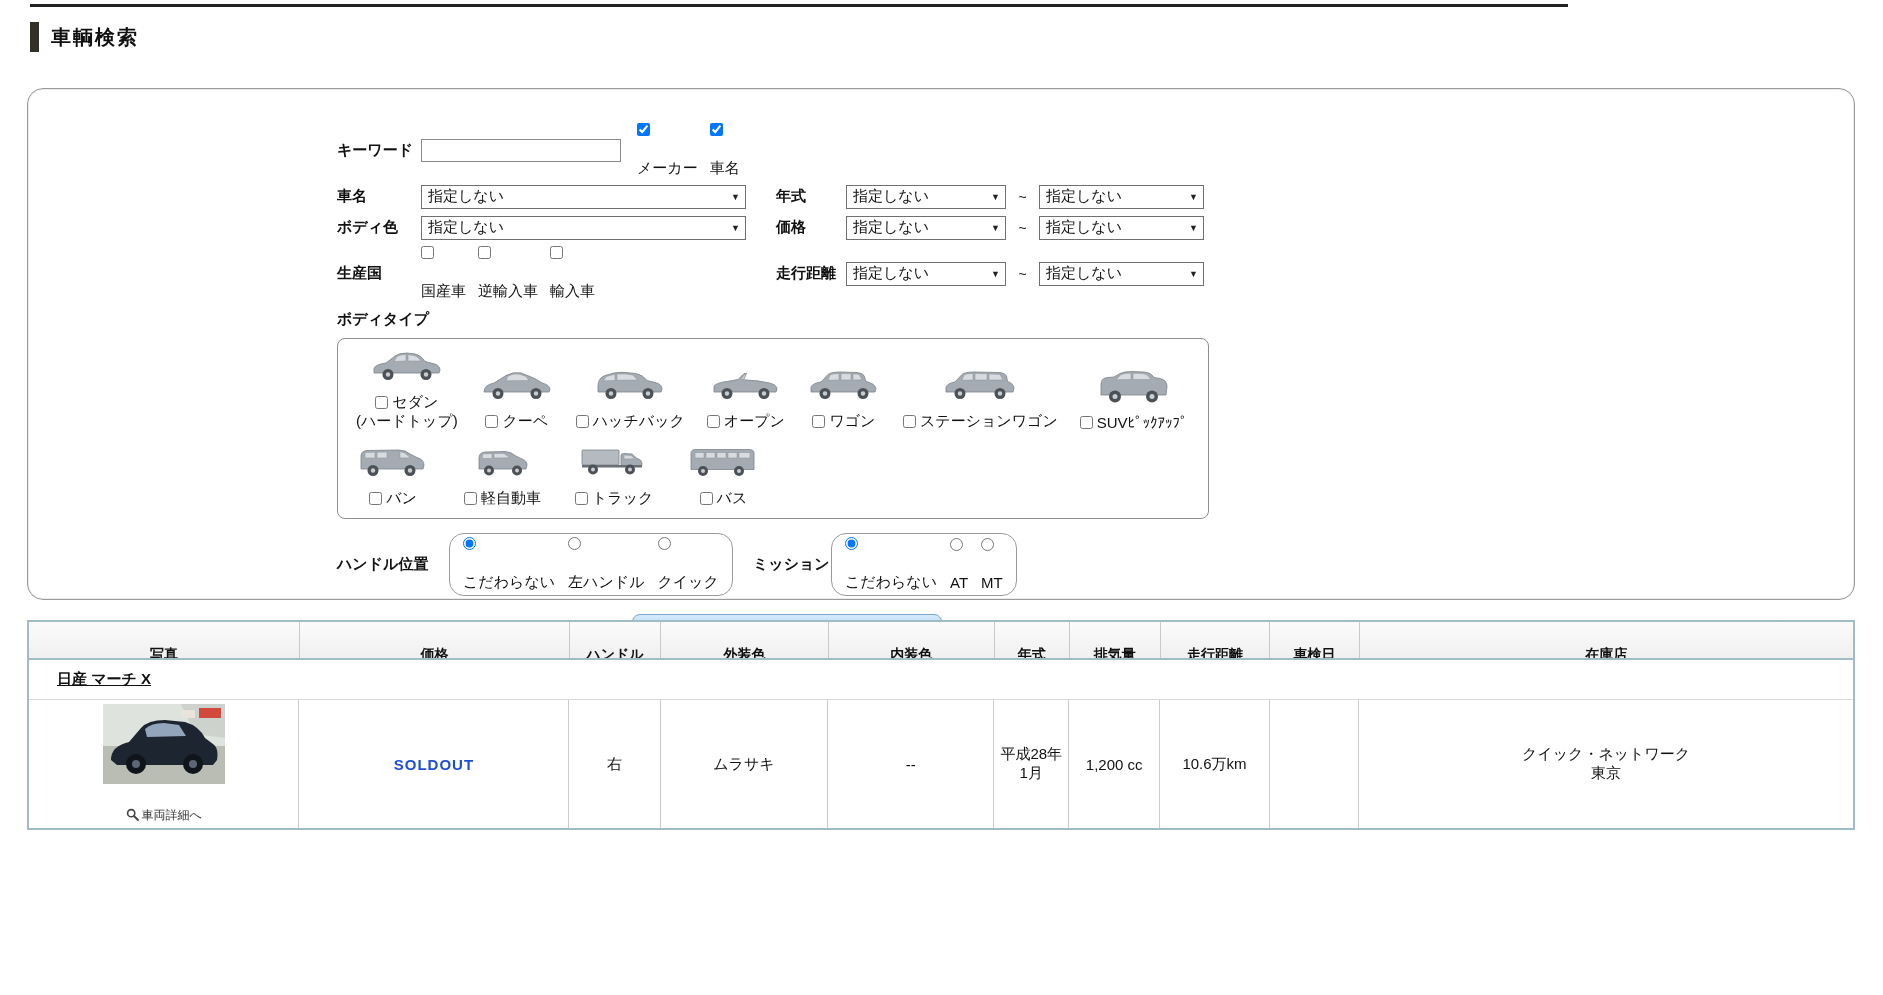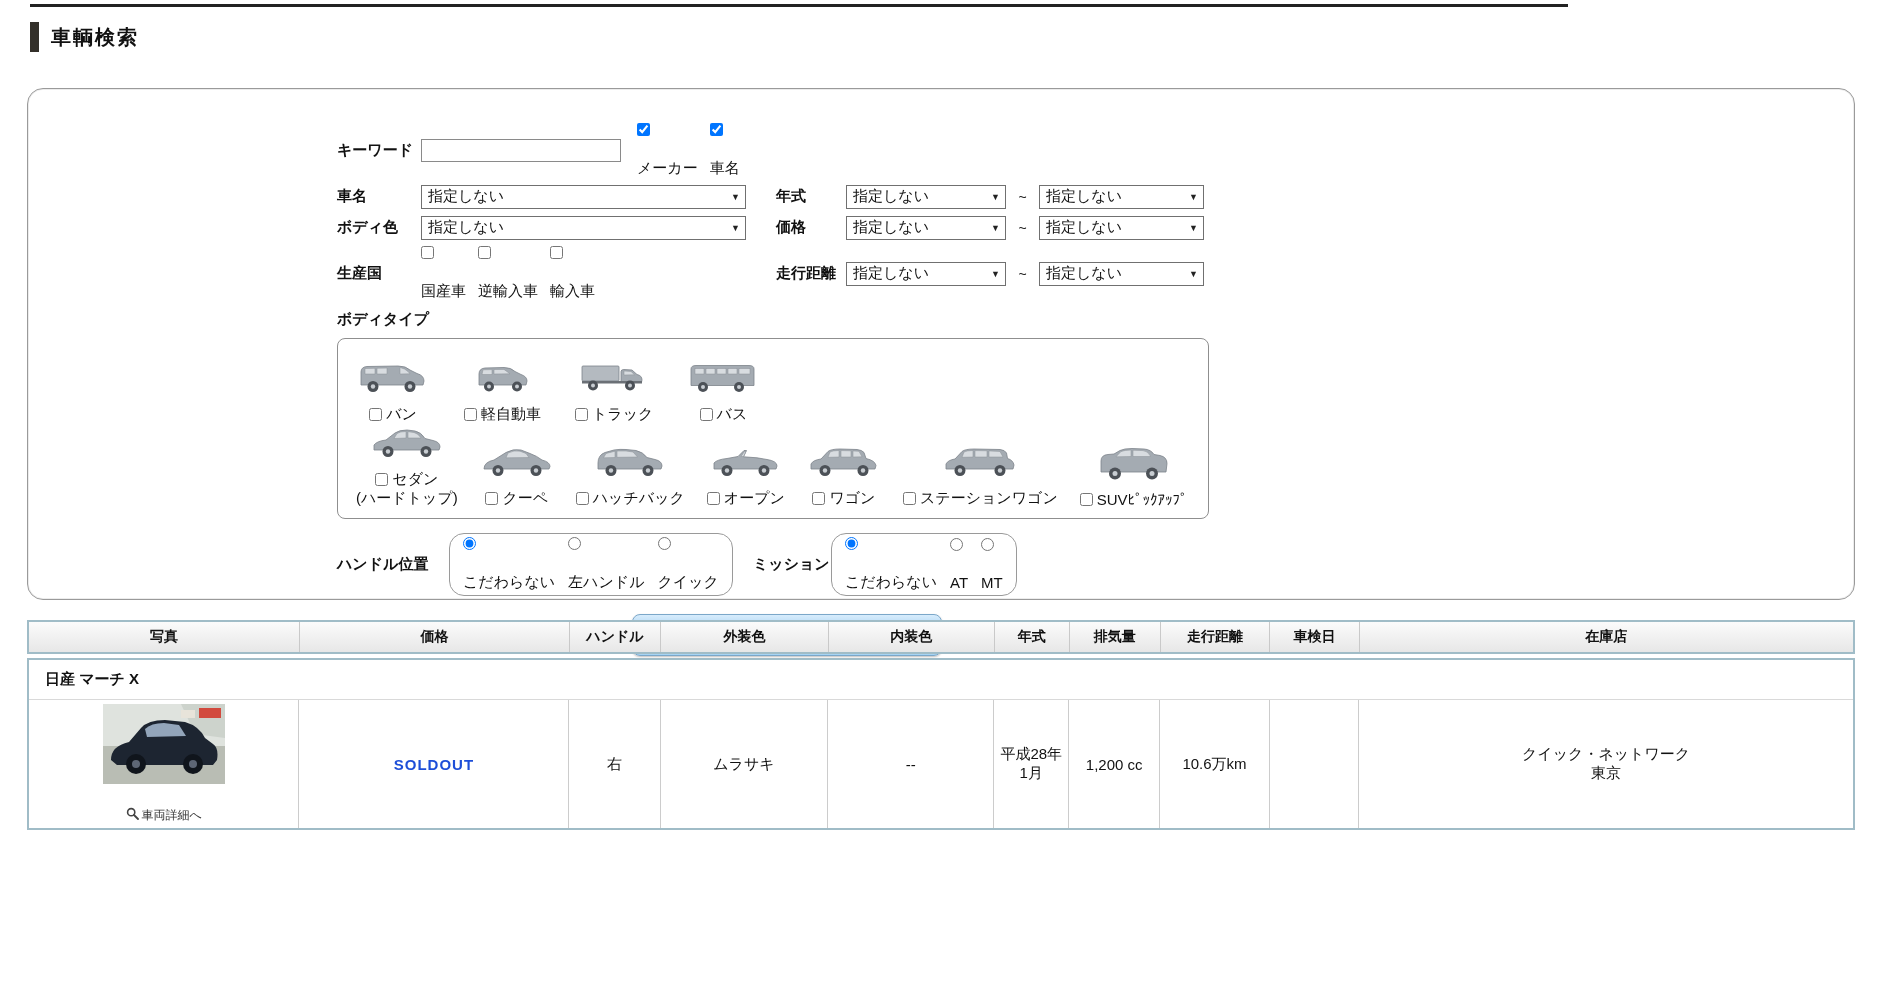--- a/index.html
+++ b/index.html
@@ -72,32 +72,32 @@
     display: flex; align-items: center; justify-content: center; gap: 40px;
     box-shadow: 0 1px 2px rgba(0,0,0,.25);
   }
   .btxt { font-size: 23px; font-weight: bold; color: #fff; text-shadow: 0 1px 2px rgba(30,90,140,.85); letter-spacing: 2px; }
 
   .res-head {
     position: absolute; left: 27px; top: 620px; width: 1828px;
     border-collapse: separate; border-spacing: 0; border: 2px solid #a0bcc7;
     background: linear-gradient(#fbfbfb, #e7e7e7); table-layout: fixed;
   }
-  .res-head th { font-size: 14px; font-weight: bold; padding: 6px 4px; border-left: 1px solid #c9c9c9; text-align: center; }
+  .res-head th { font-size: 14px; font-weight: bold; padding: 24px 4px; border-left: 1px solid #c9c9c9; text-align: center; }
   .res-head th:first-child { border-left: none; }
 
   .res-group { position: absolute; left: 27px; top: 658px; width: 1828px; border: 2px solid #a0bcc7; background: #fff; }
-  .res-title { font-size: 15px; font-weight: bold; padding: 10px 16px; border-bottom: 1px solid #d9d9d9; }
+  .res-title { font-size: 15px; font-weight: bold; padding: 10px 28px; border-bottom: 1px solid #d9d9d9; text-decoration: underline; }
   .res-row { width: 100%; border-collapse: collapse; table-layout: fixed; }
   .res-row td { border-left: 1px solid #ccc; text-align: center; vertical-align: middle; font-size: 15px; height: 120px; padding: 4px; }
   .res-row td:first-child { border-left: none; }
   td.pre { white-space: pre-line; }
   .soldout { color: #1d4ed8; font-weight: bold; font-size: 16px; letter-spacing: 1px; }
   .photo { width: 122px; height: 80px; margin: 0 auto; display: block; cursor: pointer; }
-  .detail-link { display: inline-flex; align-items: flex-start; gap: 3px; font-size: 12px; color: #333; text-decoration: none; margin-top: 6px; cursor: pointer; }
+  .detail-link { display: inline-flex; align-items: flex-end; gap: 3px; font-size: 12px; color: #333; text-decoration: none; margin-top: 6px; cursor: pointer; }
 </style>
 </head>
 <body>
 
 <div class="page">
   <div class="top-rule"></div>
 
   <div class="page-header">
     <span class="title-bar"></span>
     <h1 class="page-title">車輌検索</h1>
@@ -183,20 +183,144 @@
           <span>指定しない</span>
           <span class="sel-arrow">▼</span>
         </div>
       </div>
 
       <div class="frow">
         <span class="flabel auto">ボディタイプ</span>
       </div>
 
       <div class="bt-box">
+        <div class="bt-row">
+
+          <label class="bt-item">
+            <span class="caricon">
+              <svg width="74" height="38" viewBox="0 0 74 38">
+                  <path class="body" d="M4,26 L4,21 Q7,17 16,16 L25,9 Q29,6 37,6 L45,7 Q51,8 55,14.5 L63,16.5 Q70,18 70,23 L69,26 Z"></path>
+                  <path class="win" d="M27,9.5 Q30,7.5 36,7.5 L36,14 L24,14.5 Z M38,7.7 L44,8.5 Q48,9.5 50.5,13.2 L51,14 L38,14 Z"></path>
+                  <circle class="wheel" cx="18" cy="27.5" r="5.5"></circle>
+                  <circle class="hub" cx="18" cy="27.5" r="2.2"></circle>
+                  <circle class="wheel" cx="56" cy="27.5" r="5.5"></circle>
+                  <circle class="hub" cx="56" cy="27.5" r="2.2"></circle>
+                </svg>
+            </span>
+            <span class="bt-lab">
+                <input type="checkbox" style="">
+                <span>セダン</span>
+              </span>
+            <span class="bt-lab2">(ハードトップ)</span>
+          </label>
+
+          <label class="bt-item">
+            <span class="caricon">
+              <svg width="74" height="38" viewBox="0 0 74 38">
+                  <path class="body" d="M4,26 Q4,19 14,17 L26,9.5 Q33,5.5 41,7 L50,10.5 Q57,13 62,17 Q70,19 70,23.5 L69,26 Z"></path>
+                  <path class="win" d="M28,10 Q34,7 40,8.2 L46,10.5 L49,14.5 L26,14.8 Z"></path>
+                  <circle class="wheel" cx="18" cy="27.5" r="5.5"></circle>
+                  <circle class="hub" cx="18" cy="27.5" r="2.2"></circle>
+                  <circle class="wheel" cx="56" cy="27.5" r="5.5"></circle>
+                  <circle class="hub" cx="56" cy="27.5" r="2.2"></circle>
+                </svg>
+            </span>
+            <span class="bt-lab">
+                <input type="checkbox" style="">
+                <span>クーペ</span>
+              </span>
+          </label>
+
+          <label class="bt-item">
+            <span class="caricon">
+              <svg width="74" height="38" viewBox="0 0 74 38">
+                  <path class="body" d="M5,26 L5,20 Q5,12 12,9.5 L21,7 Q27,6 33,6.5 L43,7.5 Q50,9 54,14.5 L62,16.5 Q69,18 69,23 L68,26 Z"></path>
+                  <path class="win" d="M13,10.5 L22,8.2 L22,14.5 L10.5,14.8 Z M24,8 L33,8 L40,9 L44.5,14 L24,14.3 Z"></path>
+                  <circle class="wheel" cx="18" cy="27.5" r="5.5"></circle>
+                  <circle class="hub" cx="18" cy="27.5" r="2.2"></circle>
+                  <circle class="wheel" cx="55" cy="27.5" r="5.5"></circle>
+                  <circle class="hub" cx="55" cy="27.5" r="2.2"></circle>
+                </svg>
+            </span>
+            <span class="bt-lab">
+                <input type="checkbox" style="">
+                <span>ハッチバック</span>
+              </span>
+          </label>
+
+          <label class="bt-item">
+            <span class="caricon">
+              <svg width="74" height="38" viewBox="0 0 74 38">
+                  <path class="body" d="M5,26 L5,20 Q8,16.5 18,15.5 L29,13.5 L35,7.5 L37.5,7.5 L34.5,13.8 L48,14.8 L58,16.5 Q68,18 68,23 L67,26 Z"></path>
+                  <path class="win" d="M35.5,8.5 L36.8,8.5 L34.5,13.5 L32,13.5 Z"></path>
+                  <circle class="wheel" cx="18" cy="27.5" r="5.5"></circle>
+                  <circle class="hub" cx="18" cy="27.5" r="2.2"></circle>
+                  <circle class="wheel" cx="55" cy="27.5" r="5.5"></circle>
+                  <circle class="hub" cx="55" cy="27.5" r="2.2"></circle>
+                </svg>
+            </span>
+            <span class="bt-lab">
+                <input type="checkbox" style="">
+                <span>オープン</span>
+              </span>
+          </label>
+
+          <label class="bt-item">
+            <span class="caricon">
+              <svg width="74" height="38" viewBox="0 0 74 38">
+                  <path class="body" d="M4,26 L4,21 Q6,17 14,16 L21,8.5 Q24,6 33,6 L50,6.5 Q55,7 57,9.5 L59,15.5 Q68,17.5 69,22.5 L68,26 Z"></path>
+                  <path class="win" d="M23,9 Q26,7.5 32,7.5 L32,14 L21,14.3 Z M34,7.6 L44,7.8 L44,14 L34,14 Z M46,7.9 L52,8.3 L55,13.8 L46,14 Z"></path>
+                  <circle class="wheel" cx="18" cy="27.5" r="5.5"></circle>
+                  <circle class="hub" cx="18" cy="27.5" r="2.2"></circle>
+                  <circle class="wheel" cx="56" cy="27.5" r="5.5"></circle>
+                  <circle class="hub" cx="56" cy="27.5" r="2.2"></circle>
+                </svg>
+            </span>
+            <span class="bt-lab">
+                <input type="checkbox" style="">
+                <span>ワゴン</span>
+              </span>
+          </label>
+
+          <label class="bt-item">
+            <span class="caricon">
+              <svg width="74" height="38" viewBox="0 0 74 38">
+                  <path class="body" d="M3,26 L3,21 Q5,17 12,16 L19,8.5 Q22,6 31,6 L57,6.5 Q62,7 63.5,10 L64.5,15.5 Q70,17 71,22 L70,26 Z"></path>
+                  <path class="win" d="M21,9 Q24,7.5 30,7.5 L30,14 L19,14.3 Z M32,7.6 L44,7.8 L44,14 L32,14 Z M46,7.9 L57,8.4 L60,14 L46,14 Z"></path>
+                  <circle class="wheel" cx="17" cy="27.5" r="5.5"></circle>
+                  <circle class="hub" cx="17" cy="27.5" r="2.2"></circle>
+                  <circle class="wheel" cx="57" cy="27.5" r="5.5"></circle>
+                  <circle class="hub" cx="57" cy="27.5" r="2.2"></circle>
+                </svg>
+            </span>
+            <span class="bt-lab">
+                <input type="checkbox" style="">
+                <span>ステーションワゴン</span>
+              </span>
+          </label>
+
+          <label class="bt-item">
+            <span class="caricon">
+              <svg width="74" height="38" viewBox="0 0 74 38">
+                  <path class="body" d="M4,27 L4,16 Q4,10 11,9.5 L17,9 L23,5.5 Q27,3.5 35,3.5 L47,4 Q54,4.5 57,9.5 L63,10.5 Q70,12 70,18.5 L69,27 Z"></path>
+                  <path class="win" d="M24,6.5 Q28,5 34,5 L34,11.5 L19,11.8 Z M36,5.2 L46,5.6 Q51,6.2 53,10.5 L53.5,11.5 L36,11.5 Z"></path>
+                  <circle class="wheel" cx="18" cy="28.5" r="6"></circle>
+                  <circle class="hub" cx="18" cy="28.5" r="2.5"></circle>
+                  <circle class="wheel" cx="55" cy="28.5" r="6"></circle>
+                  <circle class="hub" cx="55" cy="28.5" r="2.5"></circle>
+                </svg>
+            </span>
+            <span class="bt-lab">
+                <input type="checkbox" style="">
+                <span>SUVﾋﾟｯｸｱｯﾌﾟ</span>
+              </span>
+          </label>
+
+        </div>
+
         <div class="bt-row r2">
 
           <label class="bt-item">
             <span class="caricon">
               <svg width="74" height="38" viewBox="0 0 74 38">
                   <path class="body" d="M5,26 L5,13 Q5,8 11,7.5 L42,7 Q50,7 54,11 L61,14.5 Q68,16.5 68,22 L67,26 Z"></path>
                   <path class="win" d="M9,9.5 L19,9.3 L19,15 L9,15 Z M21,9.2 L31,9.1 L31,15 L21,15 Z M44,8.5 Q49,9.5 52,12.5 L54,14.8 L44,15 Z"></path>
                   <circle class="wheel" cx="17" cy="27.5" r="5.5"></circle>
                   <circle class="hub" cx="17" cy="27.5" r="2.2"></circle>
                   <circle class="wheel" cx="54" cy="27.5" r="5.5"></circle>
@@ -256,144 +380,20 @@
                   <rect class="win" x="52" y="9.5" width="11" height="5.5"></rect>
                   <circle class="wheel" cx="16" cy="28" r="5"></circle>
                   <circle class="hub" cx="16" cy="28" r="2"></circle>
                   <circle class="wheel" cx="52" cy="28" r="5"></circle>
                   <circle class="hub" cx="52" cy="28" r="2"></circle>
                 </svg>
             </span>
             <span class="bt-lab">
                 <input type="checkbox" style="">
                 <span>バス</span>
-              </span>
-          </label>
-
-        </div>
-
-        <div class="bt-row">
-
-          <label class="bt-item">
-            <span class="caricon">
-              <svg width="74" height="38" viewBox="0 0 74 38">
-                  <path class="body" d="M4,26 L4,21 Q7,17 16,16 L25,9 Q29,6 37,6 L45,7 Q51,8 55,14.5 L63,16.5 Q70,18 70,23 L69,26 Z"></path>
-                  <path class="win" d="M27,9.5 Q30,7.5 36,7.5 L36,14 L24,14.5 Z M38,7.7 L44,8.5 Q48,9.5 50.5,13.2 L51,14 L38,14 Z"></path>
-                  <circle class="wheel" cx="18" cy="27.5" r="5.5"></circle>
-                  <circle class="hub" cx="18" cy="27.5" r="2.2"></circle>
-                  <circle class="wheel" cx="56" cy="27.5" r="5.5"></circle>
-                  <circle class="hub" cx="56" cy="27.5" r="2.2"></circle>
-                </svg>
-            </span>
-            <span class="bt-lab">
-                <input type="checkbox" style="">
-                <span>セダン</span>
-              </span>
-            <span class="bt-lab2">(ハードトップ)</span>
-          </label>
-
-          <label class="bt-item">
-            <span class="caricon">
-              <svg width="74" height="38" viewBox="0 0 74 38">
-                  <path class="body" d="M4,26 Q4,19 14,17 L26,9.5 Q33,5.5 41,7 L50,10.5 Q57,13 62,17 Q70,19 70,23.5 L69,26 Z"></path>
-                  <path class="win" d="M28,10 Q34,7 40,8.2 L46,10.5 L49,14.5 L26,14.8 Z"></path>
-                  <circle class="wheel" cx="18" cy="27.5" r="5.5"></circle>
-                  <circle class="hub" cx="18" cy="27.5" r="2.2"></circle>
-                  <circle class="wheel" cx="56" cy="27.5" r="5.5"></circle>
-                  <circle class="hub" cx="56" cy="27.5" r="2.2"></circle>
-                </svg>
-            </span>
-            <span class="bt-lab">
-                <input type="checkbox" style="">
-                <span>クーペ</span>
-              </span>
-          </label>
-
-          <label class="bt-item">
-            <span class="caricon">
-              <svg width="74" height="38" viewBox="0 0 74 38">
-                  <path class="body" d="M5,26 L5,20 Q5,12 12,9.5 L21,7 Q27,6 33,6.5 L43,7.5 Q50,9 54,14.5 L62,16.5 Q69,18 69,23 L68,26 Z"></path>
-                  <path class="win" d="M13,10.5 L22,8.2 L22,14.5 L10.5,14.8 Z M24,8 L33,8 L40,9 L44.5,14 L24,14.3 Z"></path>
-                  <circle class="wheel" cx="18" cy="27.5" r="5.5"></circle>
-                  <circle class="hub" cx="18" cy="27.5" r="2.2"></circle>
-                  <circle class="wheel" cx="55" cy="27.5" r="5.5"></circle>
-                  <circle class="hub" cx="55" cy="27.5" r="2.2"></circle>
-                </svg>
-            </span>
-            <span class="bt-lab">
-                <input type="checkbox" style="">
-                <span>ハッチバック</span>
-              </span>
-          </label>
-
-          <label class="bt-item">
-            <span class="caricon">
-              <svg width="74" height="38" viewBox="0 0 74 38">
-                  <path class="body" d="M5,26 L5,20 Q8,16.5 18,15.5 L29,13.5 L35,7.5 L37.5,7.5 L34.5,13.8 L48,14.8 L58,16.5 Q68,18 68,23 L67,26 Z"></path>
-                  <path class="win" d="M35.5,8.5 L36.8,8.5 L34.5,13.5 L32,13.5 Z"></path>
-                  <circle class="wheel" cx="18" cy="27.5" r="5.5"></circle>
-                  <circle class="hub" cx="18" cy="27.5" r="2.2"></circle>
-                  <circle class="wheel" cx="55" cy="27.5" r="5.5"></circle>
-                  <circle class="hub" cx="55" cy="27.5" r="2.2"></circle>
-                </svg>
-            </span>
-            <span class="bt-lab">
-                <input type="checkbox" style="">
-                <span>オープン</span>
-              </span>
-          </label>
-
-          <label class="bt-item">
-            <span class="caricon">
-              <svg width="74" height="38" viewBox="0 0 74 38">
-                  <path class="body" d="M4,26 L4,21 Q6,17 14,16 L21,8.5 Q24,6 33,6 L50,6.5 Q55,7 57,9.5 L59,15.5 Q68,17.5 69,22.5 L68,26 Z"></path>
-                  <path class="win" d="M23,9 Q26,7.5 32,7.5 L32,14 L21,14.3 Z M34,7.6 L44,7.8 L44,14 L34,14 Z M46,7.9 L52,8.3 L55,13.8 L46,14 Z"></path>
-                  <circle class="wheel" cx="18" cy="27.5" r="5.5"></circle>
-                  <circle class="hub" cx="18" cy="27.5" r="2.2"></circle>
-                  <circle class="wheel" cx="56" cy="27.5" r="5.5"></circle>
-                  <circle class="hub" cx="56" cy="27.5" r="2.2"></circle>
-                </svg>
-            </span>
-            <span class="bt-lab">
-                <input type="checkbox" style="">
-                <span>ワゴン</span>
-              </span>
-          </label>
-
-          <label class="bt-item">
-            <span class="caricon">
-              <svg width="74" height="38" viewBox="0 0 74 38">
-                  <path class="body" d="M3,26 L3,21 Q5,17 12,16 L19,8.5 Q22,6 31,6 L57,6.5 Q62,7 63.5,10 L64.5,15.5 Q70,17 71,22 L70,26 Z"></path>
-                  <path class="win" d="M21,9 Q24,7.5 30,7.5 L30,14 L19,14.3 Z M32,7.6 L44,7.8 L44,14 L32,14 Z M46,7.9 L57,8.4 L60,14 L46,14 Z"></path>
-                  <circle class="wheel" cx="17" cy="27.5" r="5.5"></circle>
-                  <circle class="hub" cx="17" cy="27.5" r="2.2"></circle>
-                  <circle class="wheel" cx="57" cy="27.5" r="5.5"></circle>
-                  <circle class="hub" cx="57" cy="27.5" r="2.2"></circle>
-                </svg>
-            </span>
-            <span class="bt-lab">
-                <input type="checkbox" style="">
-                <span>ステーションワゴン</span>
-              </span>
-          </label>
-
-          <label class="bt-item">
-            <span class="caricon">
-              <svg width="74" height="38" viewBox="0 0 74 38">
-                  <path class="body" d="M4,27 L4,16 Q4,10 11,9.5 L17,9 L23,5.5 Q27,3.5 35,3.5 L47,4 Q54,4.5 57,9.5 L63,10.5 Q70,12 70,18.5 L69,27 Z"></path>
-                  <path class="win" d="M24,6.5 Q28,5 34,5 L34,11.5 L19,11.8 Z M36,5.2 L46,5.6 Q51,6.2 53,10.5 L53.5,11.5 L36,11.5 Z"></path>
-                  <circle class="wheel" cx="18" cy="28.5" r="6"></circle>
-                  <circle class="hub" cx="18" cy="28.5" r="2.5"></circle>
-                  <circle class="wheel" cx="55" cy="28.5" r="6"></circle>
-                  <circle class="hub" cx="55" cy="28.5" r="2.5"></circle>
-                </svg>
-            </span>
-            <span class="bt-lab">
-                <input type="checkbox" style="">
-                <span>SUVﾋﾟｯｸｱｯﾌﾟ</span>
               </span>
           </label>
 
         </div>
       </div>
 
       <div class="frow mt">
         <span class="w112">ハンドル位置</span>
         <span class="pill">
           <label class="rb">

